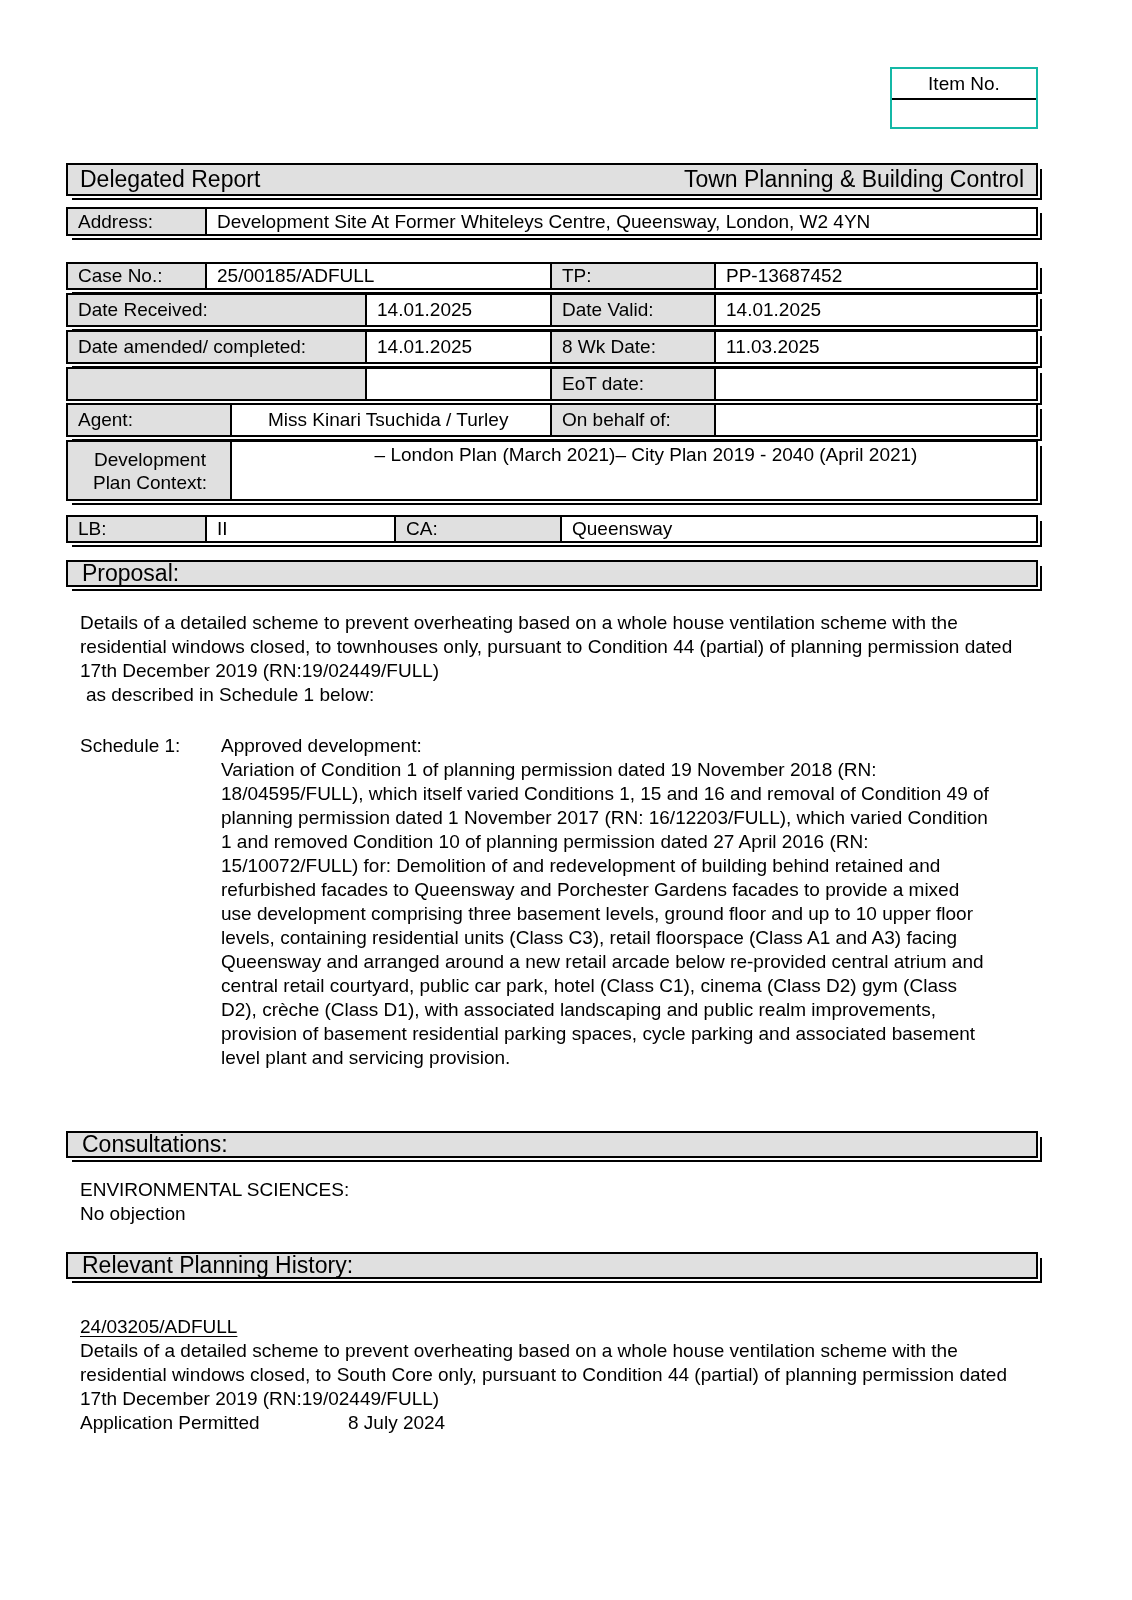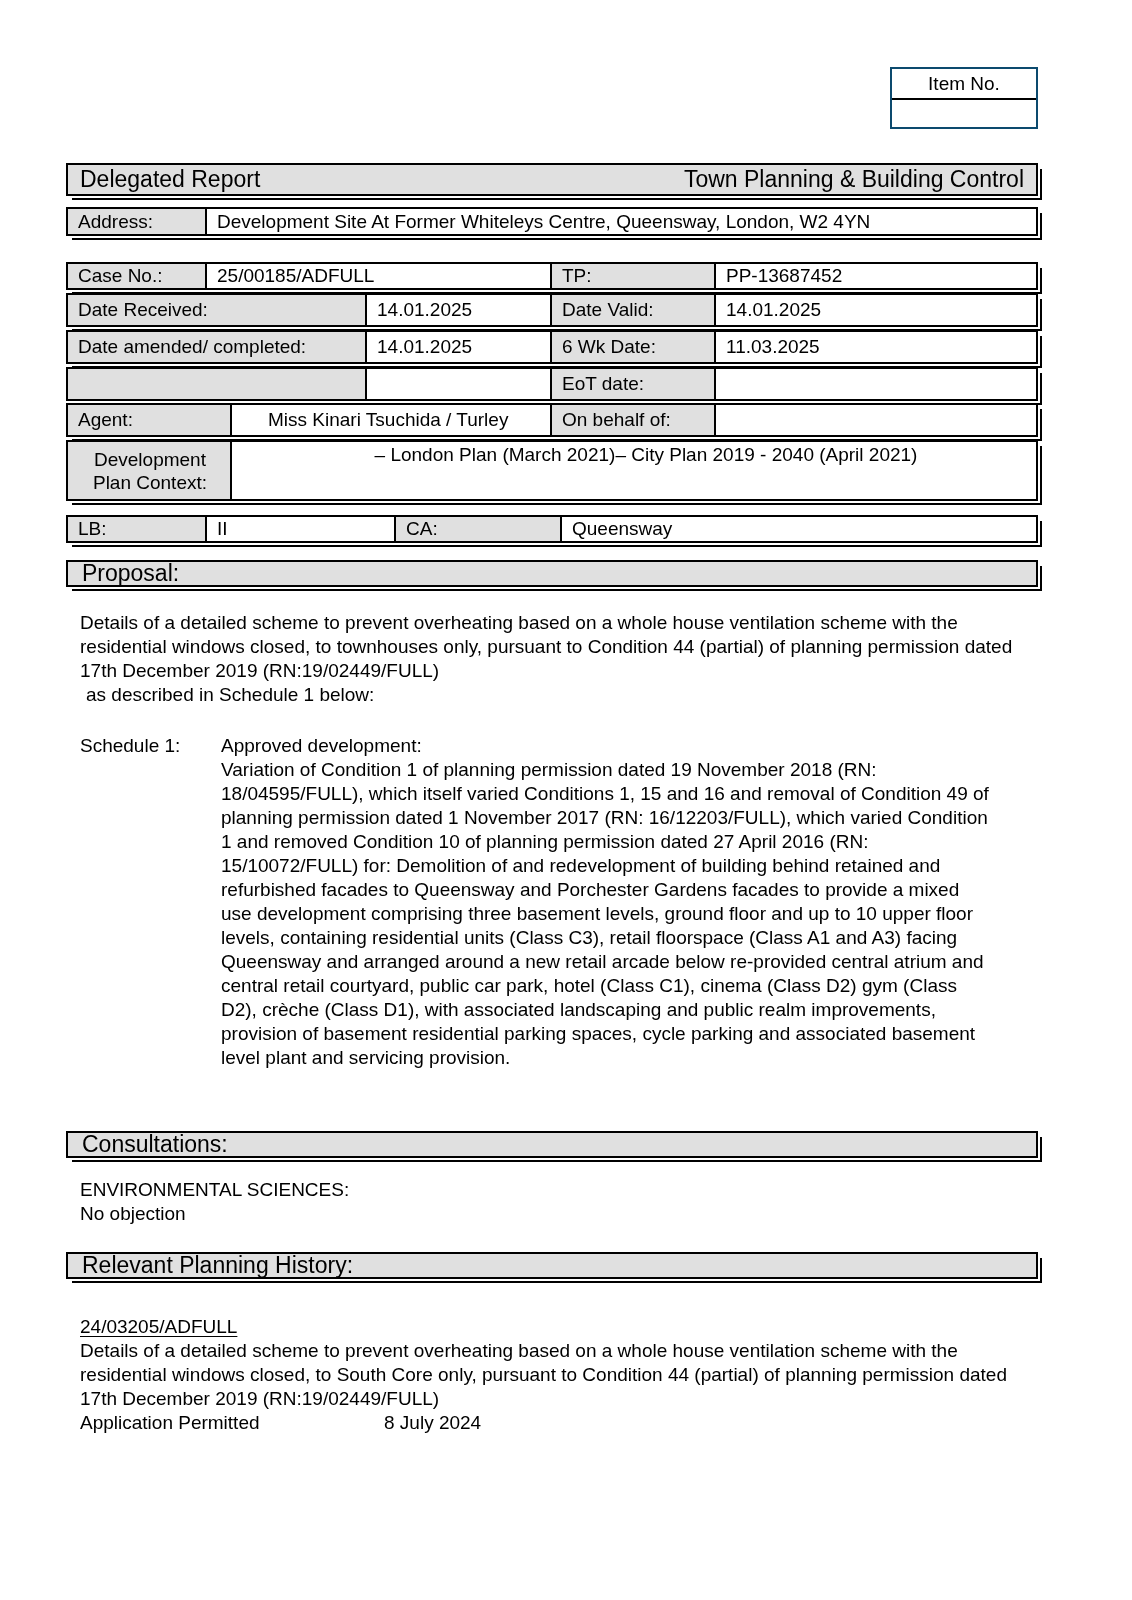--- a/index.html
+++ b/index.html
@@ -27,21 +27,21 @@
     background: #e0e0e0;
     display: flex;
     align-items: center;
   }
 
   
   .item-box {
     position: absolute;
     left: 890px; top: 67px;
     width: 148px; height: 62px;
-    border: 2px solid #0c4a6e;
+    border: 2px solid #14b8a6;
     box-sizing: border-box;
   }
   .item-box .hd {
     height: 31px;
     border-bottom: 2px solid #000;
     box-sizing: border-box;
     display: flex; align-items: center; justify-content: center;
   }
   .item-box .val { height: 27px; }
 
@@ -100,21 +100,21 @@
   
   .bodytext { padding-left: 14px; line-height: 24px; }
   .proposal-body { margin-top: 24px; width: 975px; }
   .schedule-intro { padding-left: 20px; }
   .schedule-block { margin-top: 27px; display: flex; line-height: 24px; }
   .schedule-label { flex: 0 0 155px; padding-left: 14px; box-sizing: border-box; }
   .schedule-content { width: 770px; }
   .env-block { margin-top: 20px; line-height: 24px; }
   .history-ref { margin-top: 36px; line-height: 24px; text-decoration: underline; text-underline-offset: 3px; }
   .history-desc { line-height: 24px; width: 975px; }
-  .decision-line { line-height: 24px; display: flex; gap: 36px; }
+  .decision-line { line-height: 24px; display: flex; }
   .decision-label { width: 268px; }
 </style>
 </head>
 <body>
 
 <div class="page">
 
   <div class="item-box">
     <div class="hd graybar" style="background:#fff; justify-content:center;">Item No.</div>
     <div class="val"></div>
@@ -140,21 +140,21 @@
   <div class="blk shadowbox row case-row">
     <div class="cell lab w297">Date Received:</div>
     <div class="cell w185">14.01.2025</div>
     <div class="cell lab w164">Date Valid:</div>
     <div class="cell grow">14.01.2025</div>
   </div>
 
   <div class="blk shadowbox row case-row">
     <div class="cell lab w297">Date amended/ completed:</div>
     <div class="cell w185">14.01.2025</div>
-    <div class="cell lab w164">6 Wk Date:</div>
+    <div class="cell lab w164">8 Wk Date:</div>
     <div class="cell grow">11.03.2025</div>
   </div>
 
   <div class="blk shadowbox row case-row">
     <div class="cell lab w297"></div>
     <div class="cell w185"></div>
     <div class="cell lab w164">EoT date:</div>
     <div class="cell grow"></div>
   </div>
 

